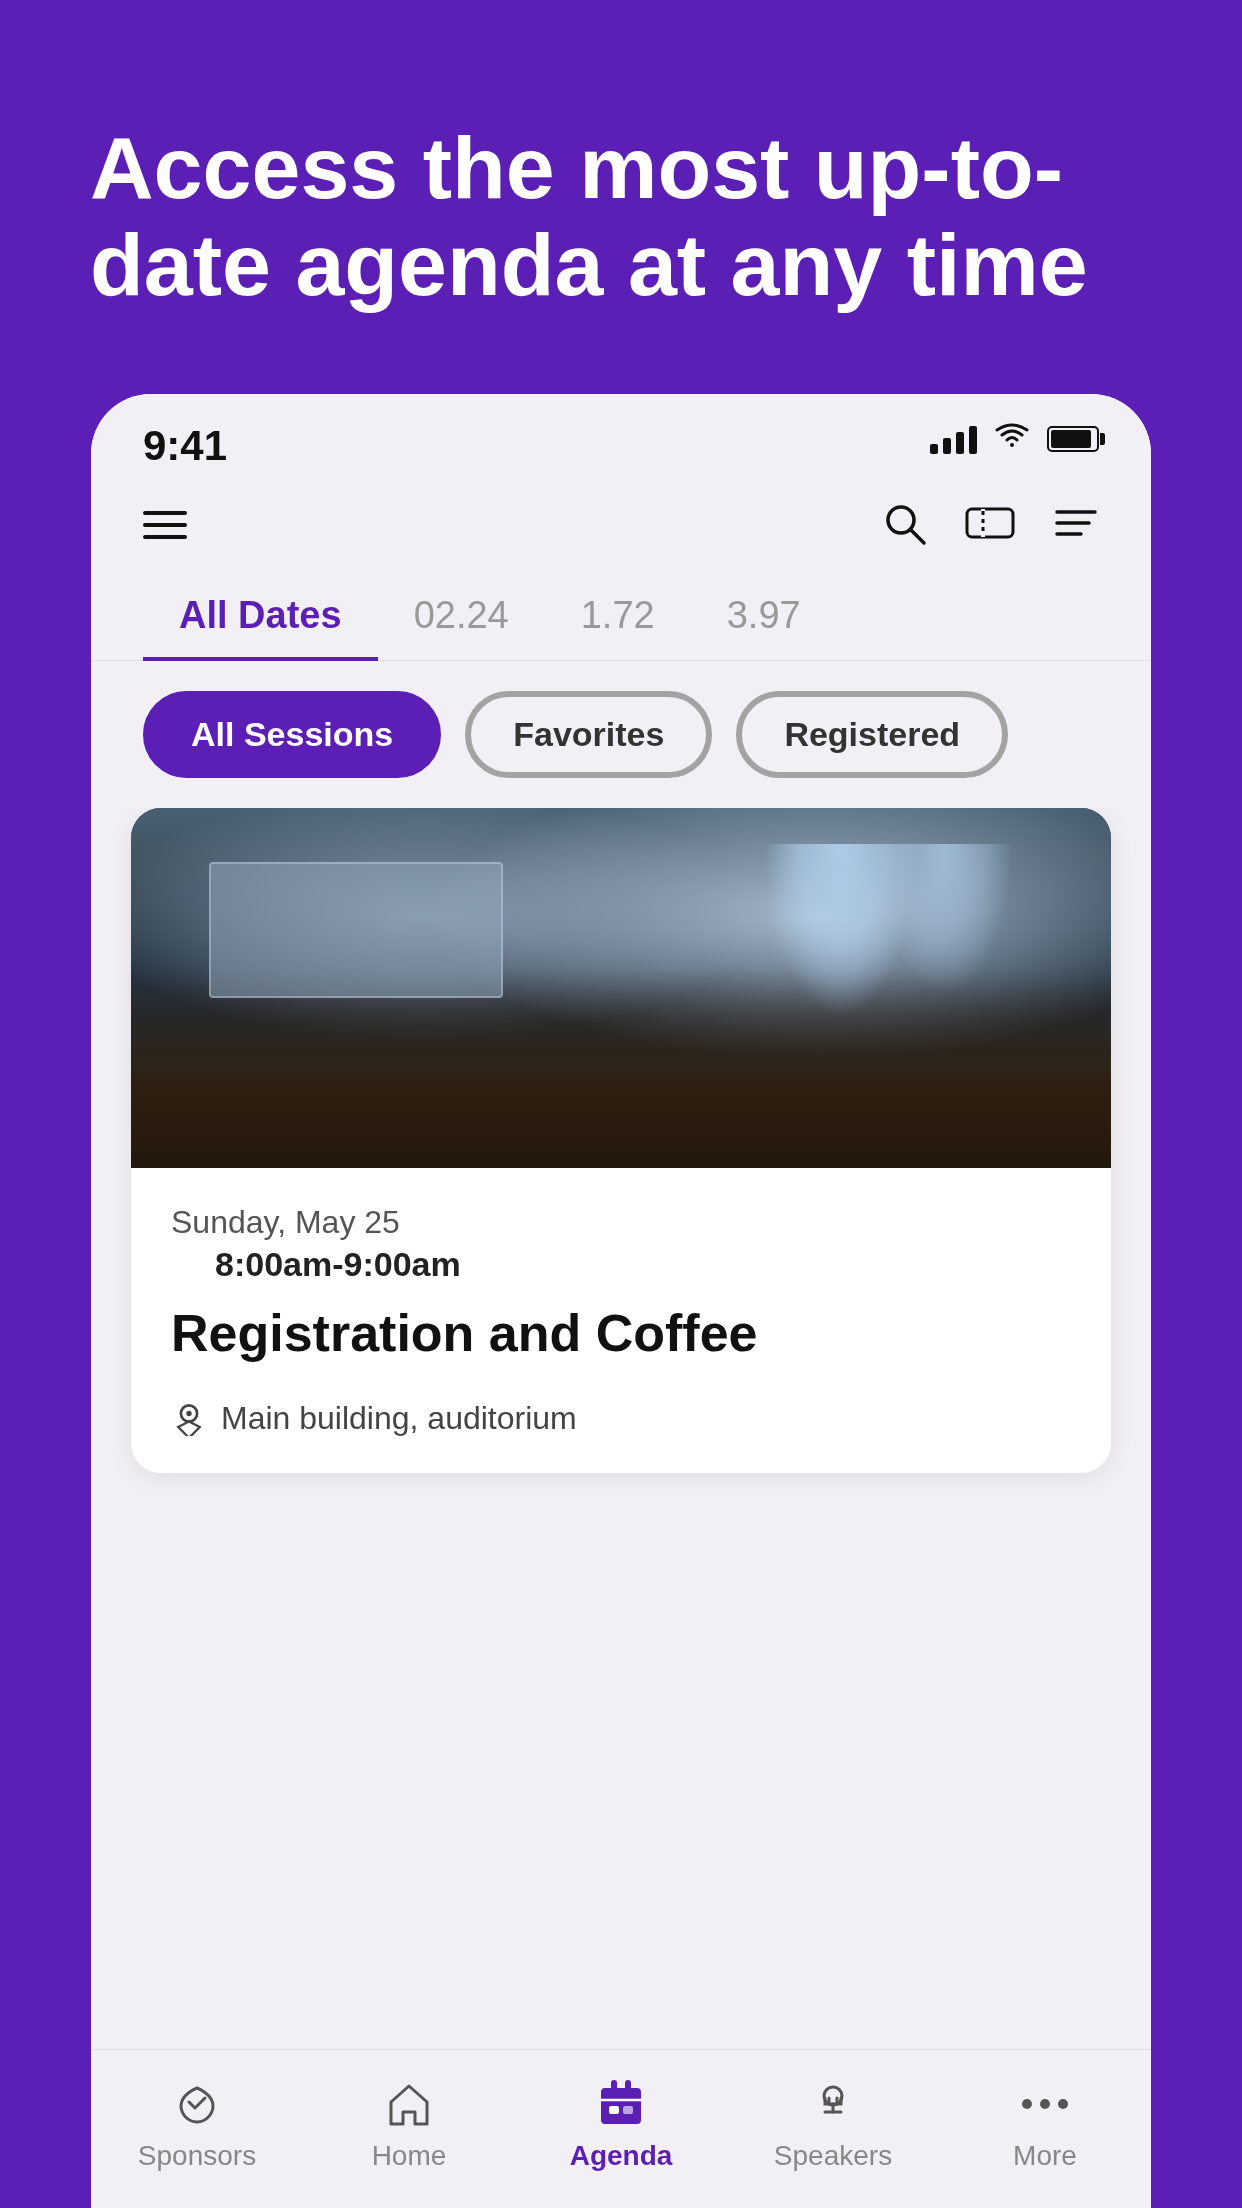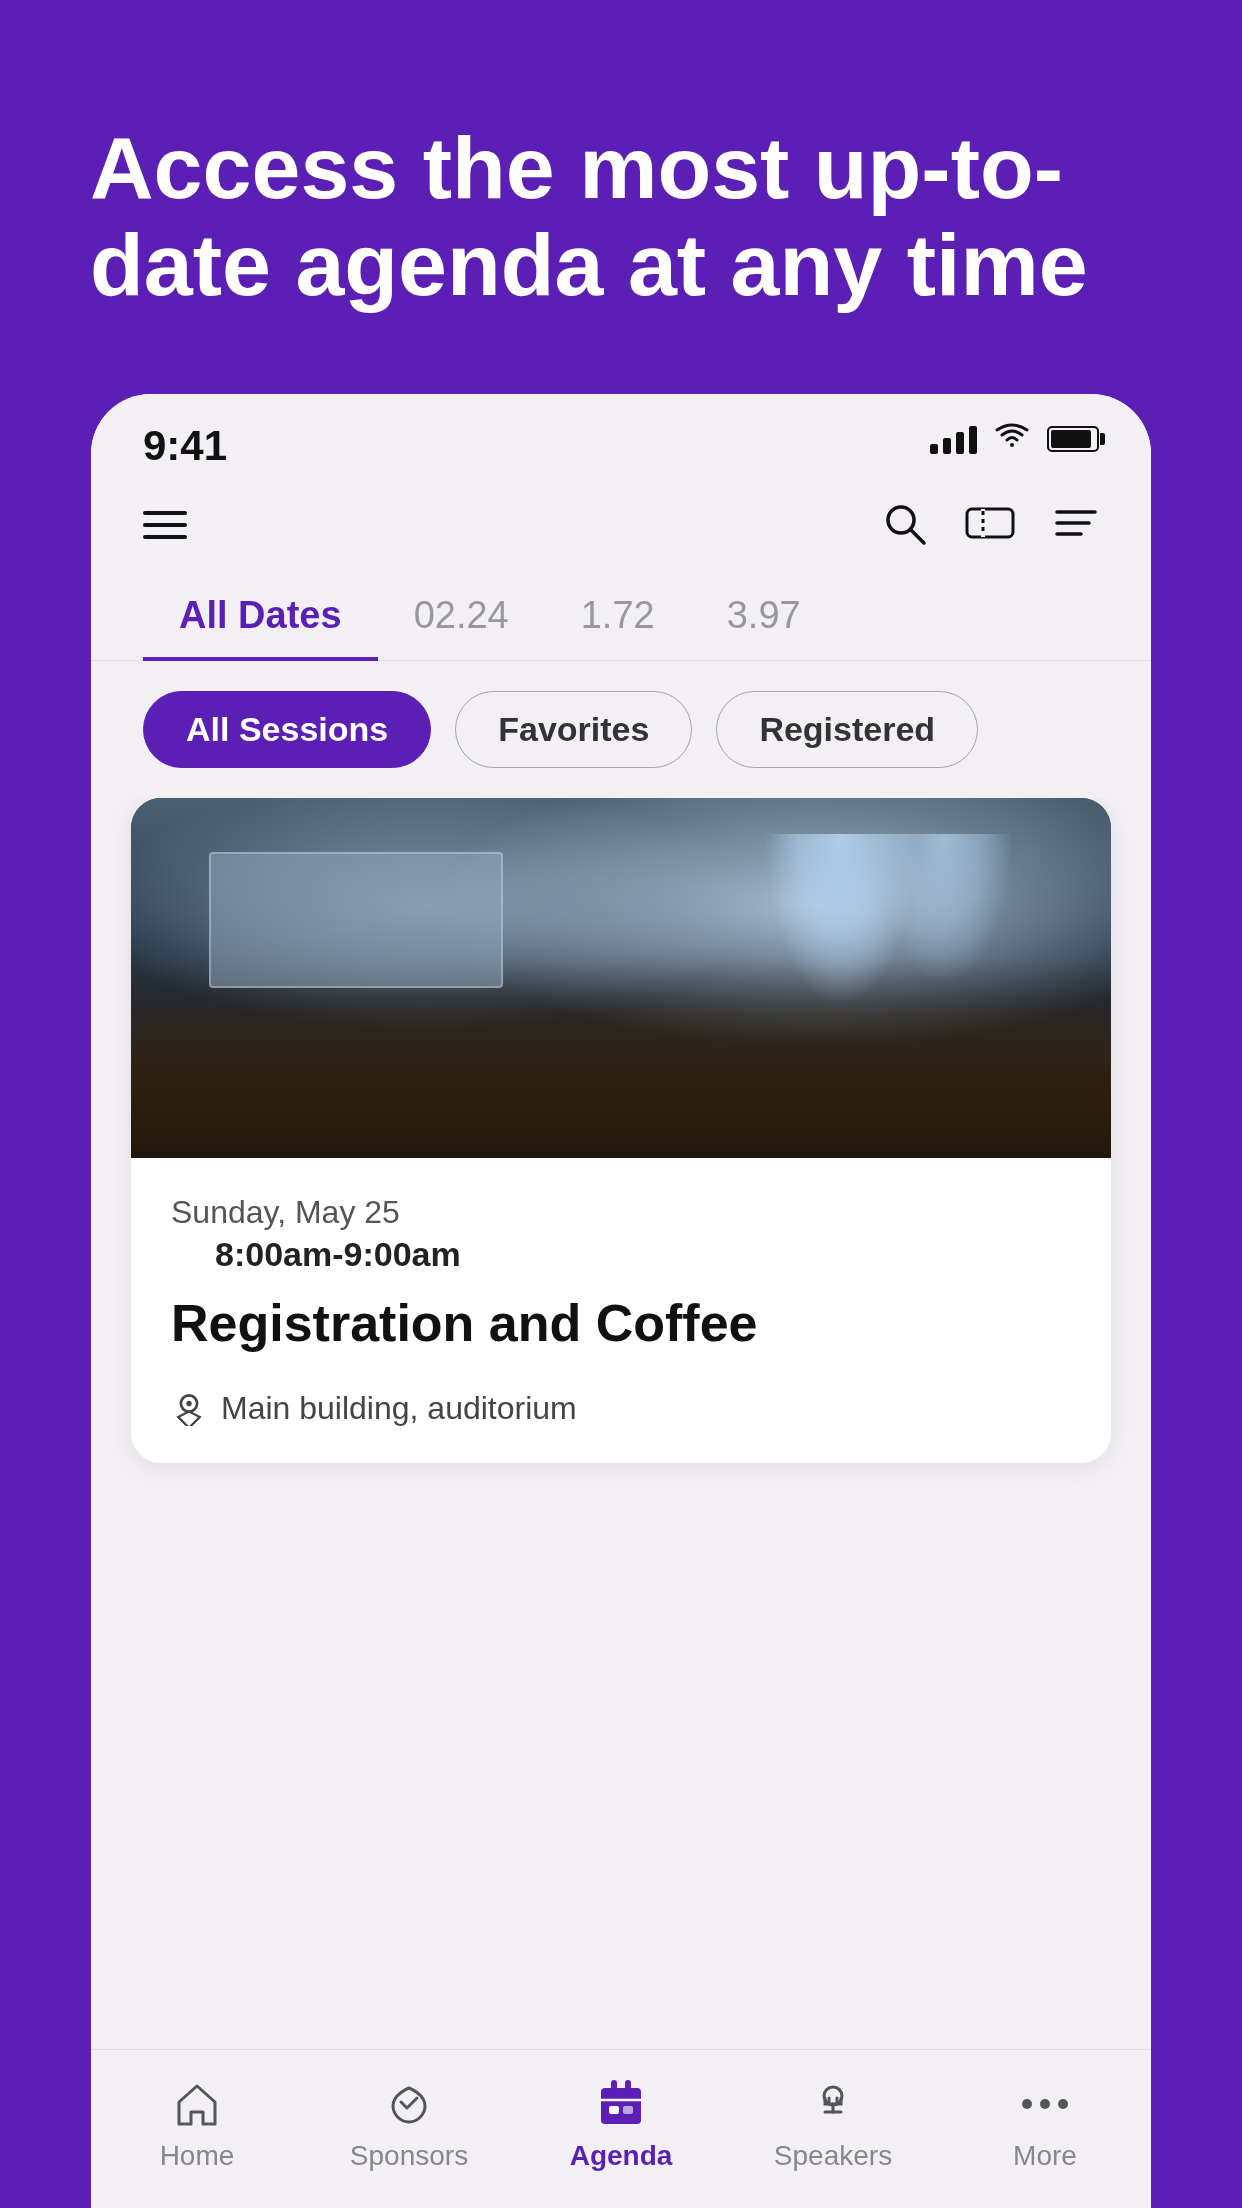--- a/index.html
+++ b/index.html
@@ -159,21 +159,21 @@
       gap: 24px;
       padding: 0 52px 30px 52px;
     }
 
     .filter-btn {
       padding: 18px 42px;
       border-radius: 50px;
       font-size: 34px;
       font-weight: 600;
       cursor: pointer;
-      border: 1px solid #a3a3a3;
+      border: 6px solid #a3a3a3;
       background: transparent;
       color: #333;
     }
 
     .filter-btn.active {
       background: #5B1FB5;
       color: #fff;
       border-color: #5B1FB5;
     }
 
@@ -430,34 +430,34 @@
         </div>
       </div>
     </div>
   </div>
 
   <div class="bottom-nav">
 
     <div class="nav-item">
       <div class="nav-item-icon">
         <svg width="52" height="52" viewBox="0 0 52 52" fill="none">
-          <path d="M8 24 L26 8 L44 24 L44 46 L32 46 L32 34 L20 34 L20 46 L8 46 Z" stroke="#555" stroke-width="3" fill="none" stroke-linejoin="round"></path>
-        </svg>
-      </div>
-      <span class="nav-item-label">Home</span>
+          <path d="M26 10 C26 10 10 16 10 28 C10 36 17 44 26 44 C35 44 42 36 42 28 C42 16 26 10 26 10Z" stroke="#555" stroke-width="3" fill="none"></path>
+          <path d="M18 24 L24 30 L34 20" stroke="#555" stroke-width="3" stroke-linecap="round" stroke-linejoin="round"></path>
+        </svg>
+      </div>
+      <span class="nav-item-label">Sponsors</span>
     </div>
 
     <div class="nav-item">
       <div class="nav-item-icon">
         <svg width="52" height="52" viewBox="0 0 52 52" fill="none">
-          <path d="M26 10 C26 10 10 16 10 28 C10 36 17 44 26 44 C35 44 42 36 42 28 C42 16 26 10 26 10Z" stroke="#555" stroke-width="3" fill="none"></path>
-          <path d="M18 24 L24 30 L34 20" stroke="#555" stroke-width="3" stroke-linecap="round" stroke-linejoin="round"></path>
-        </svg>
-      </div>
-      <span class="nav-item-label">Sponsors</span>
+          <path d="M8 24 L26 8 L44 24 L44 46 L32 46 L32 34 L20 34 L20 46 L8 46 Z" stroke="#555" stroke-width="3" fill="none" stroke-linejoin="round"></path>
+        </svg>
+      </div>
+      <span class="nav-item-label">Home</span>
     </div>
 
     <div class="nav-item active">
       <div class="nav-item-icon">
         <svg width="52" height="56" viewBox="0 0 52 56" fill="none">
           <rect x="6" y="12" width="40" height="36" rx="4" fill="#5B1FB5"></rect>
           <rect x="16" y="4" width="6" height="14" rx="3" fill="#5B1FB5"></rect>
           <rect x="30" y="4" width="6" height="14" rx="3" fill="#5B1FB5"></rect>
           <line x1="6" y1="24" x2="46" y2="24" stroke="white" stroke-width="2.5"></line>
           <rect x="14" y="30" width="10" height="8" rx="2" fill="white"></rect>

